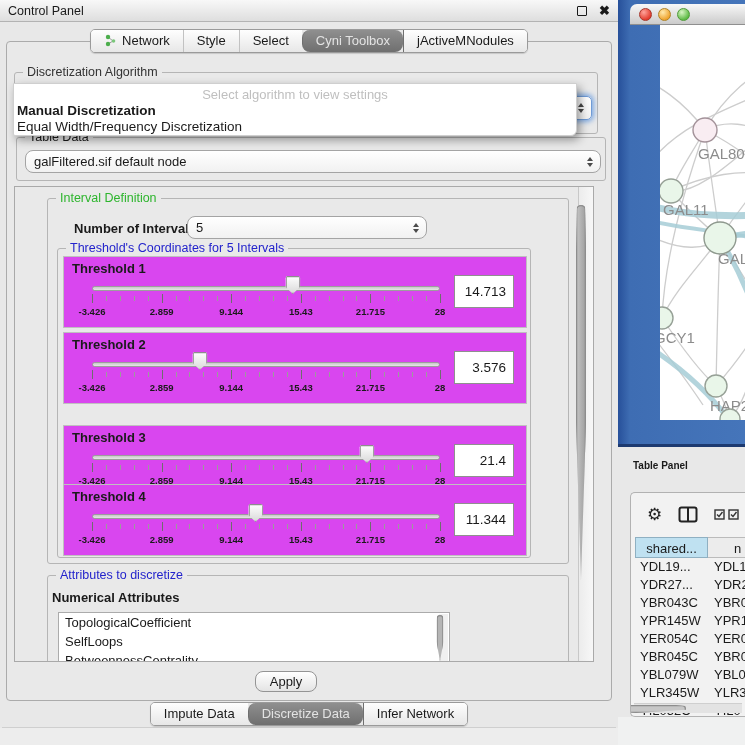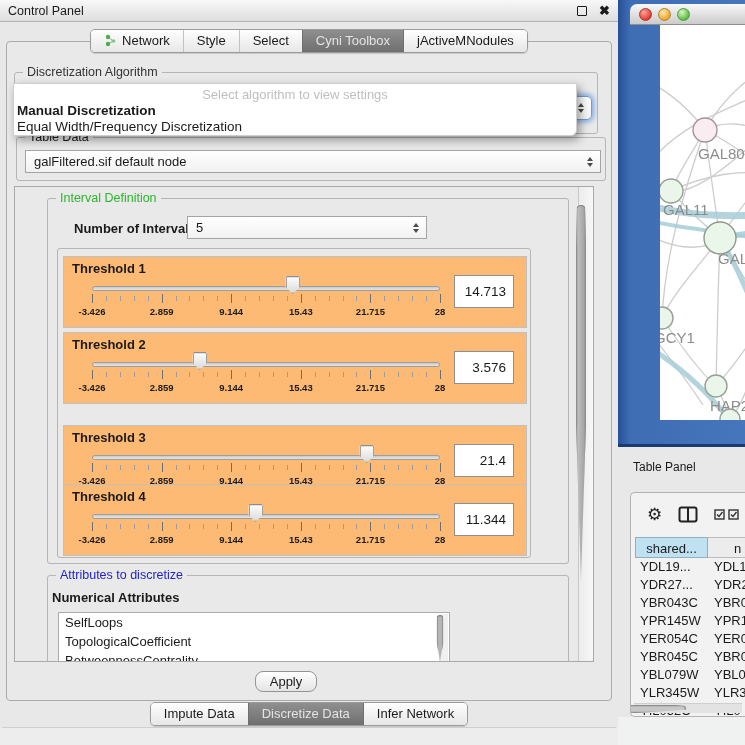--- a/index.html
+++ b/index.html
@@ -23,32 +23,32 @@
 
   
   .tabrow{position:absolute;left:0;width:618px;display:flex;justify-content:center;}
   .tabrow.top{top:29px;align-items:center;}
   .tabrow.bottom{top:702px;}
   .tabgroup{display:inline-flex;border:1px solid #9a9a9a;border-radius:5px;overflow:hidden;
       box-shadow:0 1px 1px rgba(0,0,0,.15);}
   .tab{padding:3px 13px 4px 13px;font-size:13px;background:linear-gradient(#fefefe,#e7e7e7);
       display:flex;align-items:center;gap:5px;white-space:nowrap;border-left:1px solid #c2c2c2;}
   .tab:first-child{border-left:none;}
-  .tab.selected{background:linear-gradient(#8f8f8f,#6f6f6f);color:#e3e3e3;border-left-color:#6f6f6f;}
+  .tab.selected{background:linear-gradient(#8f8f8f,#6f6f6f);color:#e3e3e3;border-left-color:#6f6f6f;border-radius:8px;}
   .tab.selected + .tab{border-left-color:#6f6f6f;}
 
   
   .group{position:absolute;border:1px solid #b5b5b5;border-radius:3px;}
   .group-title{position:absolute;top:-8px;left:8px;background:#e9e9e9;padding:0 4px;font-size:12.5px;}
   .gt-green{color:#2db52d;}
   .gt-blue{color:#2323cc;}
 
   
   .combo{position:absolute;background:linear-gradient(#ffffff,#f1f1f1);border:1px solid #a4a4a4;
-      border-radius:0;font-size:13px;display:flex;align-items:center;padding-left:8px;}
+      border-radius:8px;font-size:13px;display:flex;align-items:center;padding-left:8px;}
   .spin{position:absolute;right:7px;top:50%;transform:translateY(-50%);display:flex;
       flex-direction:column;gap:2px;}
   .spin b{width:0;height:0;border-left:3.5px solid transparent;border-right:3.5px solid transparent;}
   .spin .up{border-bottom:4px solid #4a4a4a;}
   .spin .down{border-top:4px solid #4a4a4a;}
 
   .algo-combo{left:22px;top:96px;width:570px;height:24px;border:1px solid #6f9bd6;
       box-shadow:0 0 5px 2px rgba(110,160,225,.85);border-radius:5px;}
 
   
@@ -61,21 +61,21 @@
 
   
   .scrollpane{position:absolute;left:14px;top:186px;width:580px;height:476px;
       border:1px solid #a9a9a9;background:#e9e9e9;overflow:hidden;}
   .vscroll{position:absolute;right:0;top:0;width:15px;height:100%;
       background:linear-gradient(90deg,#ececec,#f7f7f7);border-left:1px solid #c8c8c8;}
   .vscroll .thumb{position:absolute;left:2px;top:18px;width:10px;height:375px;border-radius:6px;
       background:linear-gradient(90deg,#c6c6c6,#9d9d9d);}
 
   
-  .thr-panel{position:absolute;left:5px;width:464px;height:72px;background:#fdba74;
+  .thr-panel{position:absolute;left:5px;width:464px;height:72px;background:#d946ef;
       border:1px solid #c0c0c0;}
   .thr-label{position:absolute;left:8px;top:4px;font-size:13px;font-weight:700;}
   .slider{position:absolute;left:28px;top:22px;width:348px;height:44px;}
   .track{position:absolute;left:0;right:0;top:7px;height:5px;border:1px solid #9d9d9d;
       border-radius:3px;background:linear-gradient(#c9c9c9,#e6e6e6);}
   .thumb{position:absolute;top:-3px;width:15px;height:18px;transform:translateX(-50%);
       background:linear-gradient(#ffffff,#d8d8d8);
       clip-path:polygon(10% 0,90% 0,100% 12%,100% 58%,50% 100%,0 58%,0 12%);
       box-shadow:inset 0 0 0 1.3px #8d8d8d;}
   .ticks{position:absolute;left:0;right:0;top:15px;height:26px;}
@@ -111,21 +111,21 @@
   .light.red{background:radial-gradient(circle at 35% 30%,#ffa49b,#e23b2d 72%);border:1px solid #a6362b;}
   .light.yellow{background:radial-gradient(circle at 35% 30%,#ffeaad,#efa32d 72%);border:1px solid #b08325;}
   .light.green{background:radial-gradient(circle at 35% 30%,#d8f5c4,#5cba43 72%);border:1px solid #4f9a39;}
   .net-canvas{position:absolute;left:12px;top:25px;right:0;height:395px;background:#ffffff;overflow:hidden;margin-left:30px;}
   .net-canvas svg{display:block;}
   .edges path{fill:none;stroke:#cdcdcd;stroke-width:1.3;}
   .teal path{fill:none;stroke:#a6cdd6;stroke-linecap:round;opacity:.85;}
   #net-nodes text{font-size:15px;fill:#8c8c8c;font-family:"Liberation Sans",sans-serif;}
 
   
-  .tp-title{position:absolute;left:633px;top:460px;font-size:12px;}
+  .tp-title{position:absolute;left:633px;top:460px;font-size:10px;font-weight:bold;}
   .table-box{position:absolute;left:630px;top:492px;width:115px;height:225px;background:#f2f2f2;
       border:1px solid #b2b2b2;border-right:none;border-radius:5px 0 0 5px;overflow:hidden;}
   .tp-toolbar{position:absolute;left:0;top:0;width:100%;height:42px;display:flex;
       align-items:center;gap:16px;padding-left:16px;}
   .gear{font-size:17px;color:#222;line-height:17px;}
   .tp-table{position:absolute;left:4px;top:44px;width:160px;}
   .tp-row{display:flex;height:18px;line-height:18px;font-size:13px;}
   .tp-row .c1{width:73px;padding-left:5px;}
   .tp-row .c2{width:85px;padding-left:6px;}
   .tp-head{height:21px;line-height:21px;}
@@ -218,20 +218,21 @@
         <div style="position:absolute;left:26px;top:22px;font-size:13px;font-weight:700;">Number of Intervals</div>
         <div class="combo" style="left:139px;top:17px;width:240px;height:23px;">
           <span>5</span>
           <span class="spin">
               <b class="up"></b>
               <b class="down"></b>
             </span>
         </div>
 
         <div class="group" style="left:9px;top:49px;width:474px;height:310px;">
+          <span class="group-title gt-blue">Threshold's Coordinates for 5 Intervals</span>
 
           <div class="thr-panel" style="top:7px;">
             <div class="thr-label">Threshold 1</div>
             <div class="slider">
               <div class="track"></div>
               <div class="thumb" style="left: 57.7%;"></div>
               <div class="ticks">
                   <i style="left: 0%;"></i>
                   <span style="left: 0%;">-3.426</span>
                   <i style="left: 20%;"></i>
@@ -317,22 +318,22 @@
             </div>
             <div class="thr-value">11.344</div>
           </div>
         </div>
       </div>
 
       <div class="group" style="left:32px;top:388px;width:522px;height:96px;">
         <span class="group-title gt-blue">Attributes to discretize</span>
         <div class="attr-heading">Numerical Attributes</div>
         <div class="attr-list">
+          <div class="attr-item">TopologicalCoefficient</div>
           <div class="attr-item">SelfLoops</div>
-          <div class="attr-item">TopologicalCoefficient</div>
           <div class="attr-item">BetweennessCentrality</div>
           <div class="list-vscroll">
               <div class="thumb"></div>
             </div>
         </div>
       </div>
 
       <div class="vscroll">
           <div class="thumb"></div>
         </div>

